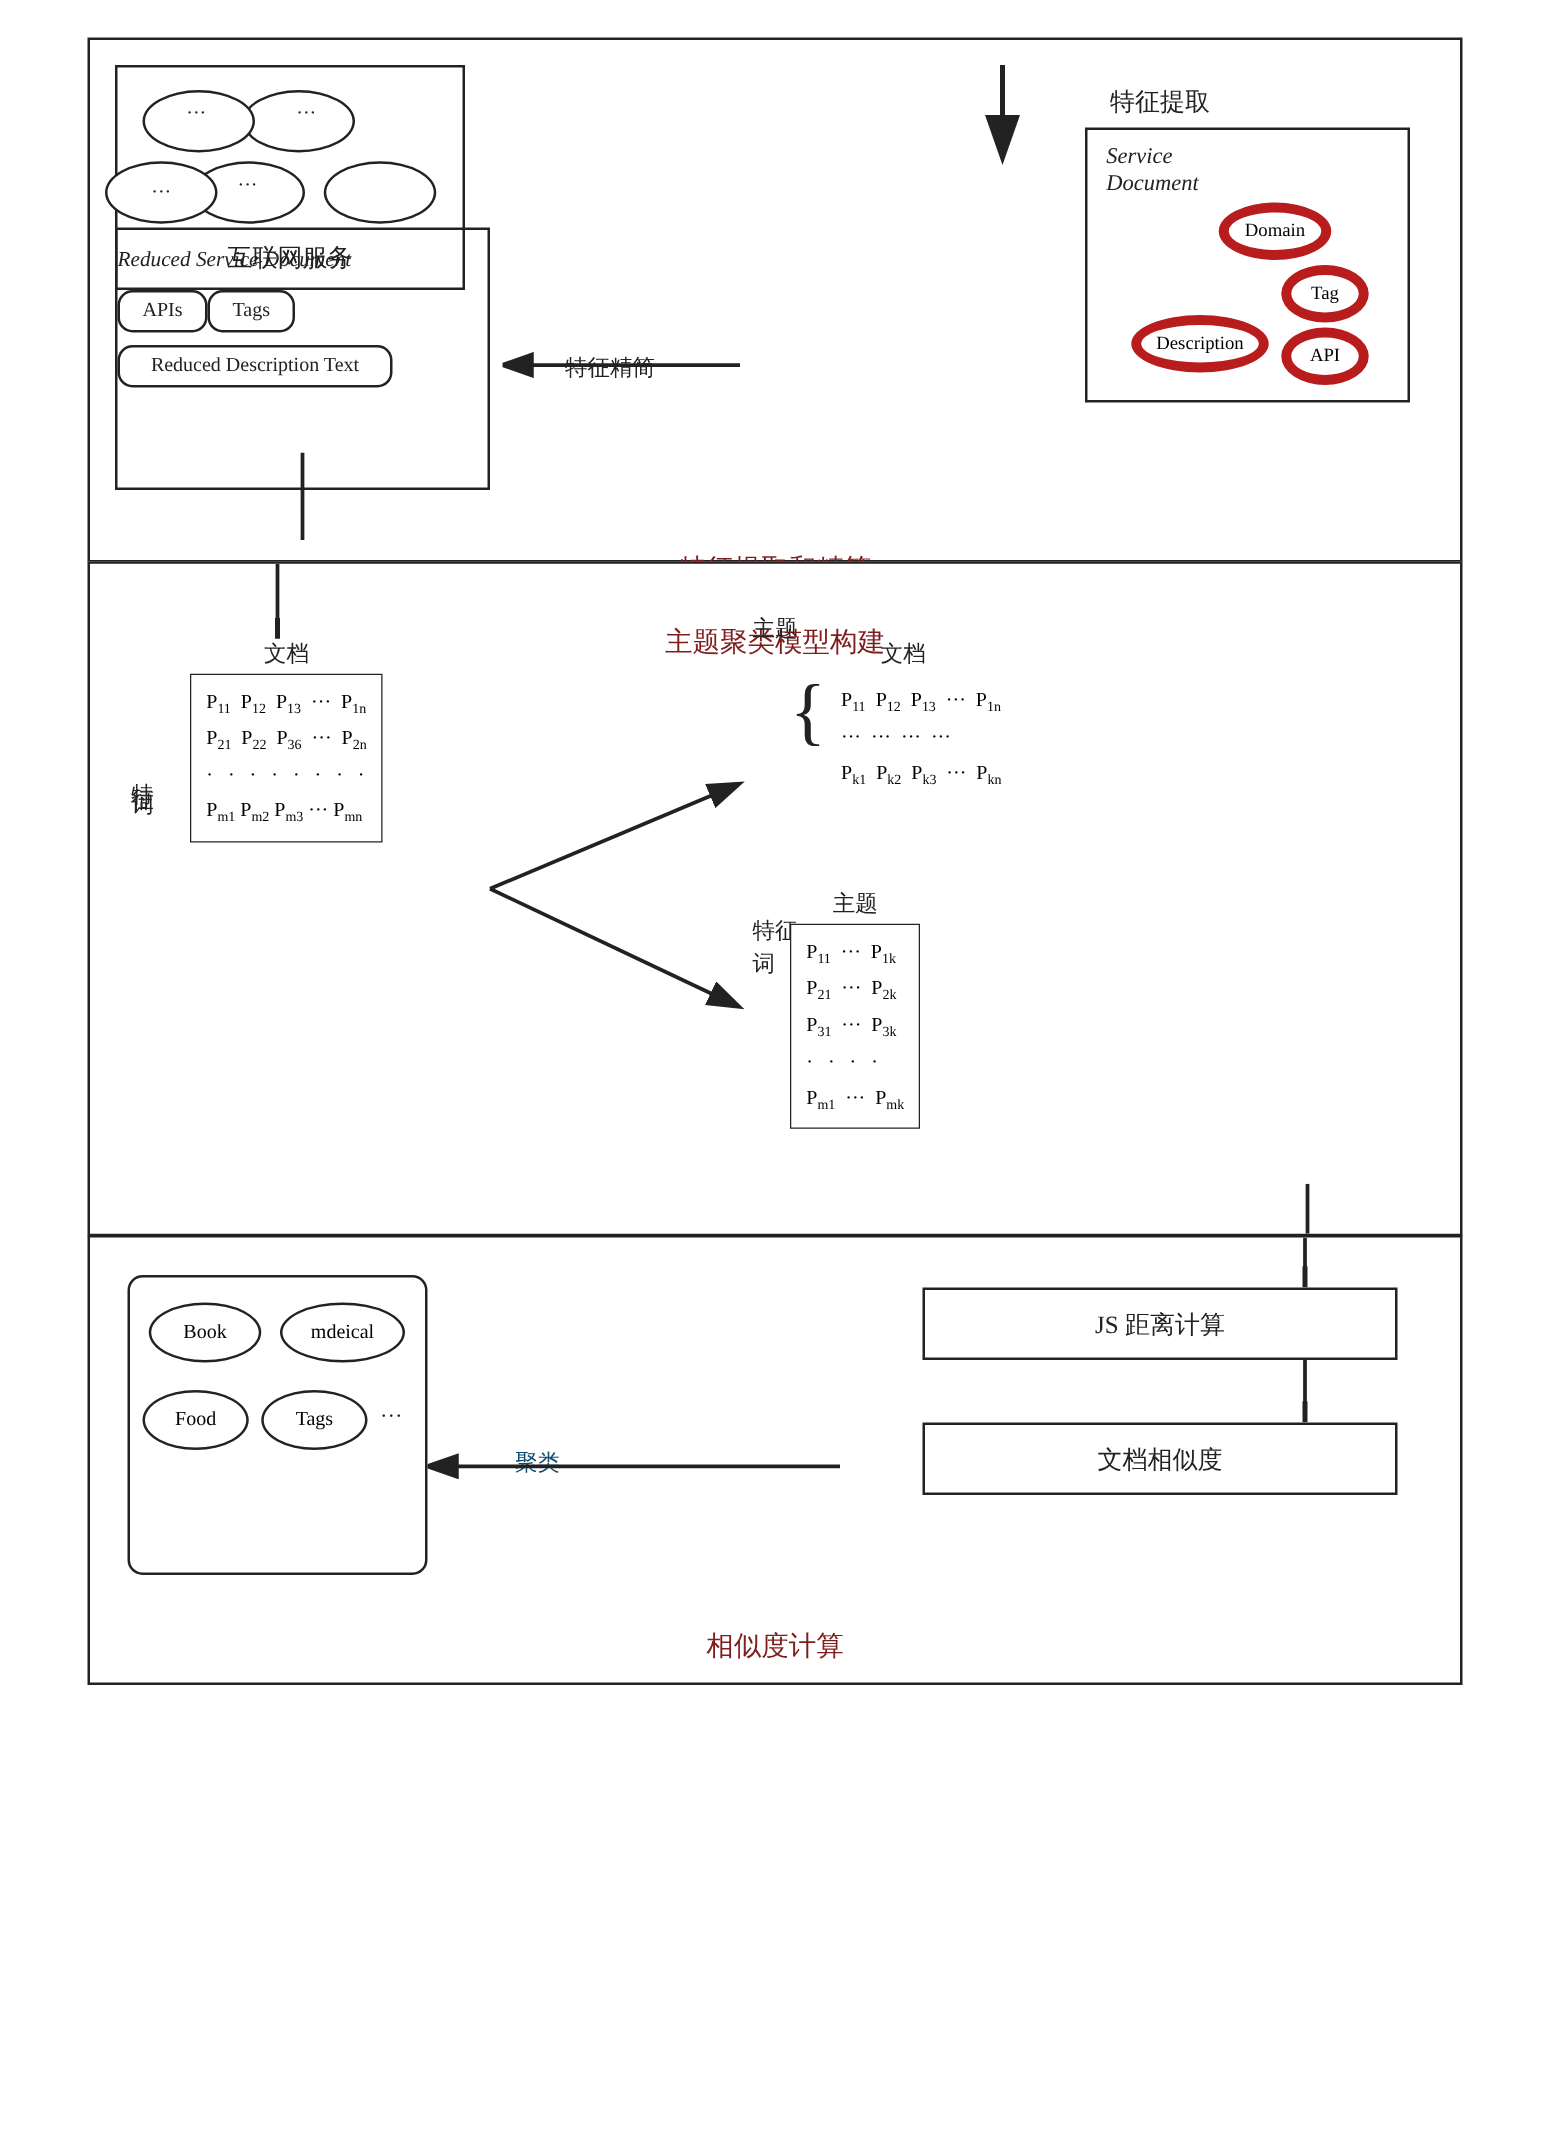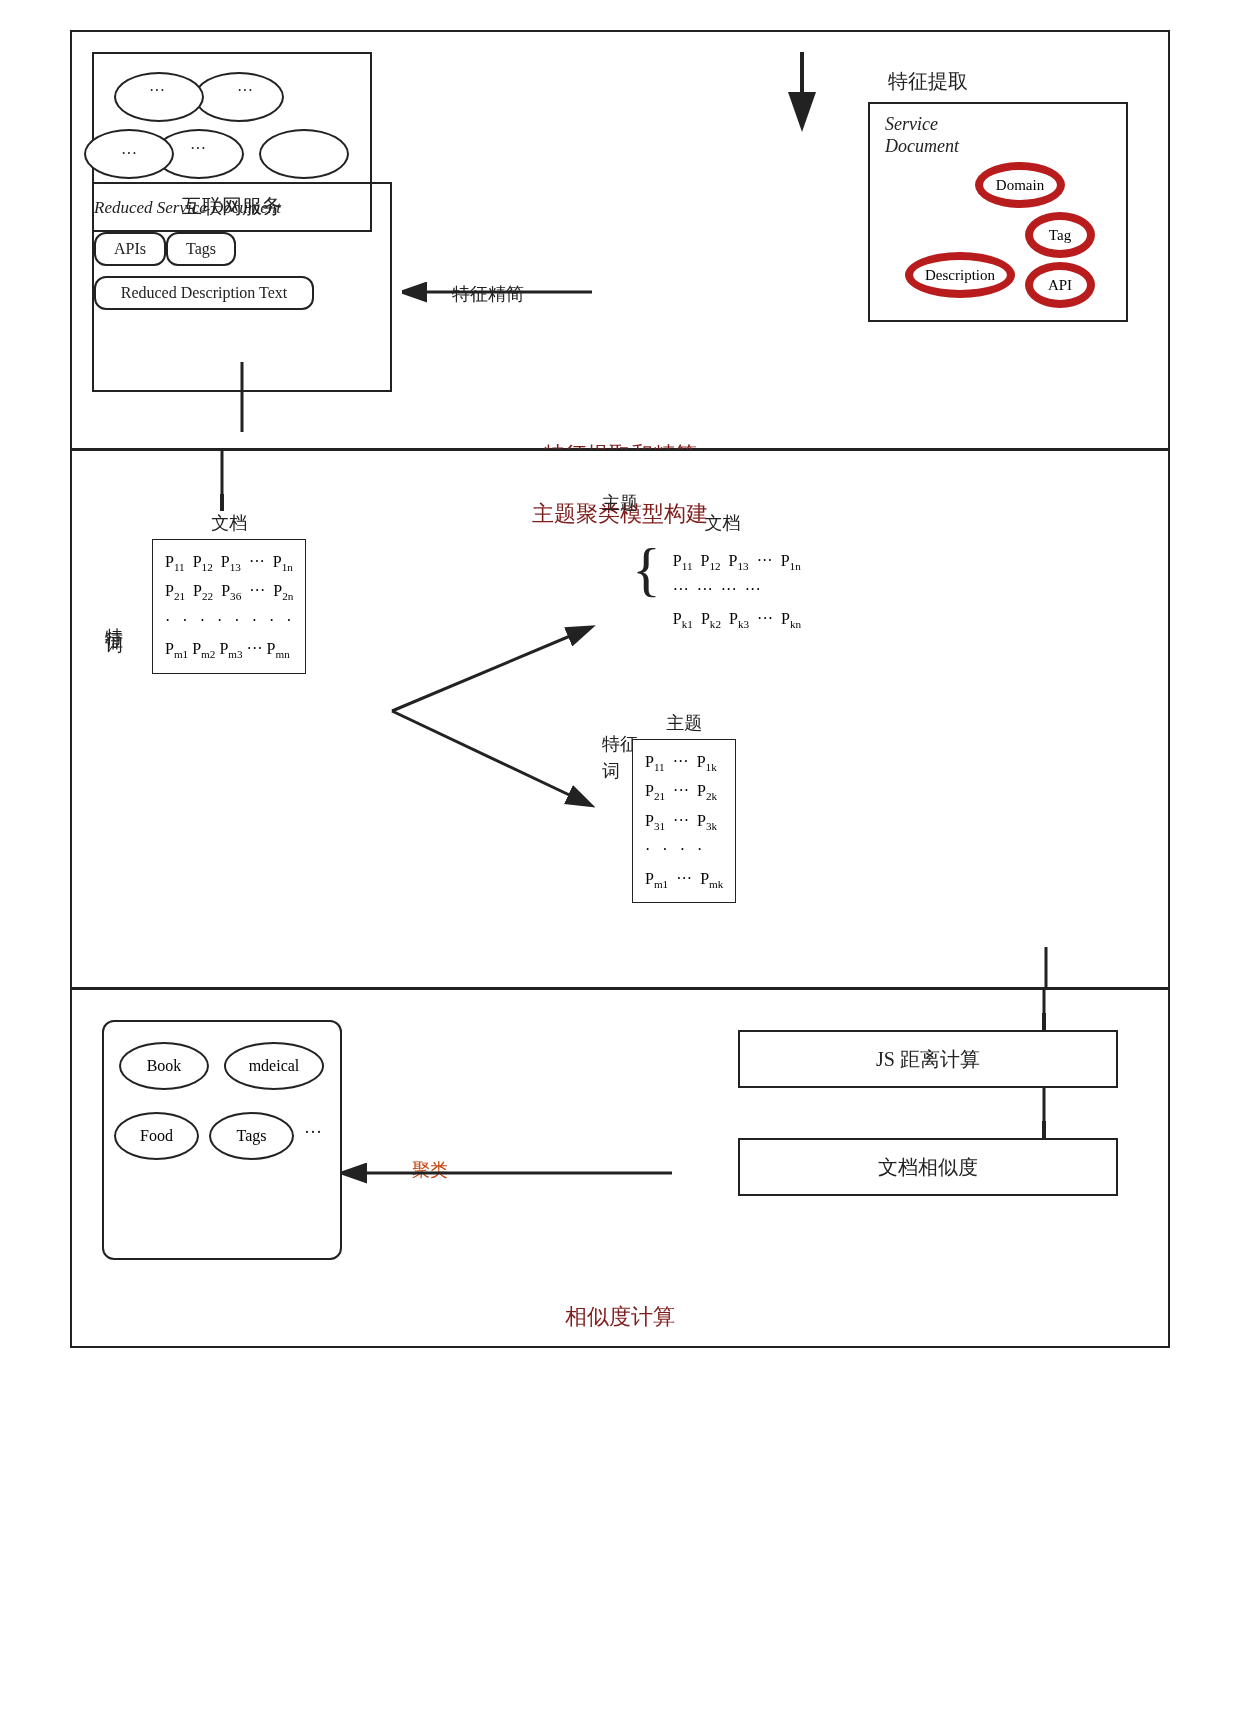--- a/index.html
+++ b/index.html
@@ -431,21 +431,21 @@
           <polygon points="0 0, 10 3.5, 0 7" fill="#222"></polygon>
         </marker>
       </defs>
       <line x1="2" y1="0" x2="2" y2="48" stroke="#222" stroke-width="3" marker-end="url(#arrowhead7)"></line>
     </svg>
 
     <div class="similarity-box" style="top:148px;">
       <span>文档相似度</span>
     </div>
 
-    <span style="position:absolute;top:168px;left:340px;font-size:18px;color:#c2410c;">聚类</span>
+    <span style="position:absolute;top:168px;left:340px;font-size:18px;color:#0c4a6e;">聚类</span>
 
     <svg style="position:absolute;left:270px;top:168px;width:340px;height:30px;">
       <defs>
         <marker id="arrowhead8" markerWidth="10" markerHeight="7" refX="5" refY="3.5" orient="auto">
           <polygon points="0 0, 10 3.5, 0 7" fill="#222"></polygon>
         </marker>
       </defs>
       <line x1="330" y1="15" x2="10" y2="15" stroke="#222" stroke-width="3" marker-end="url(#arrowhead8)"></line>
     </svg>
 

